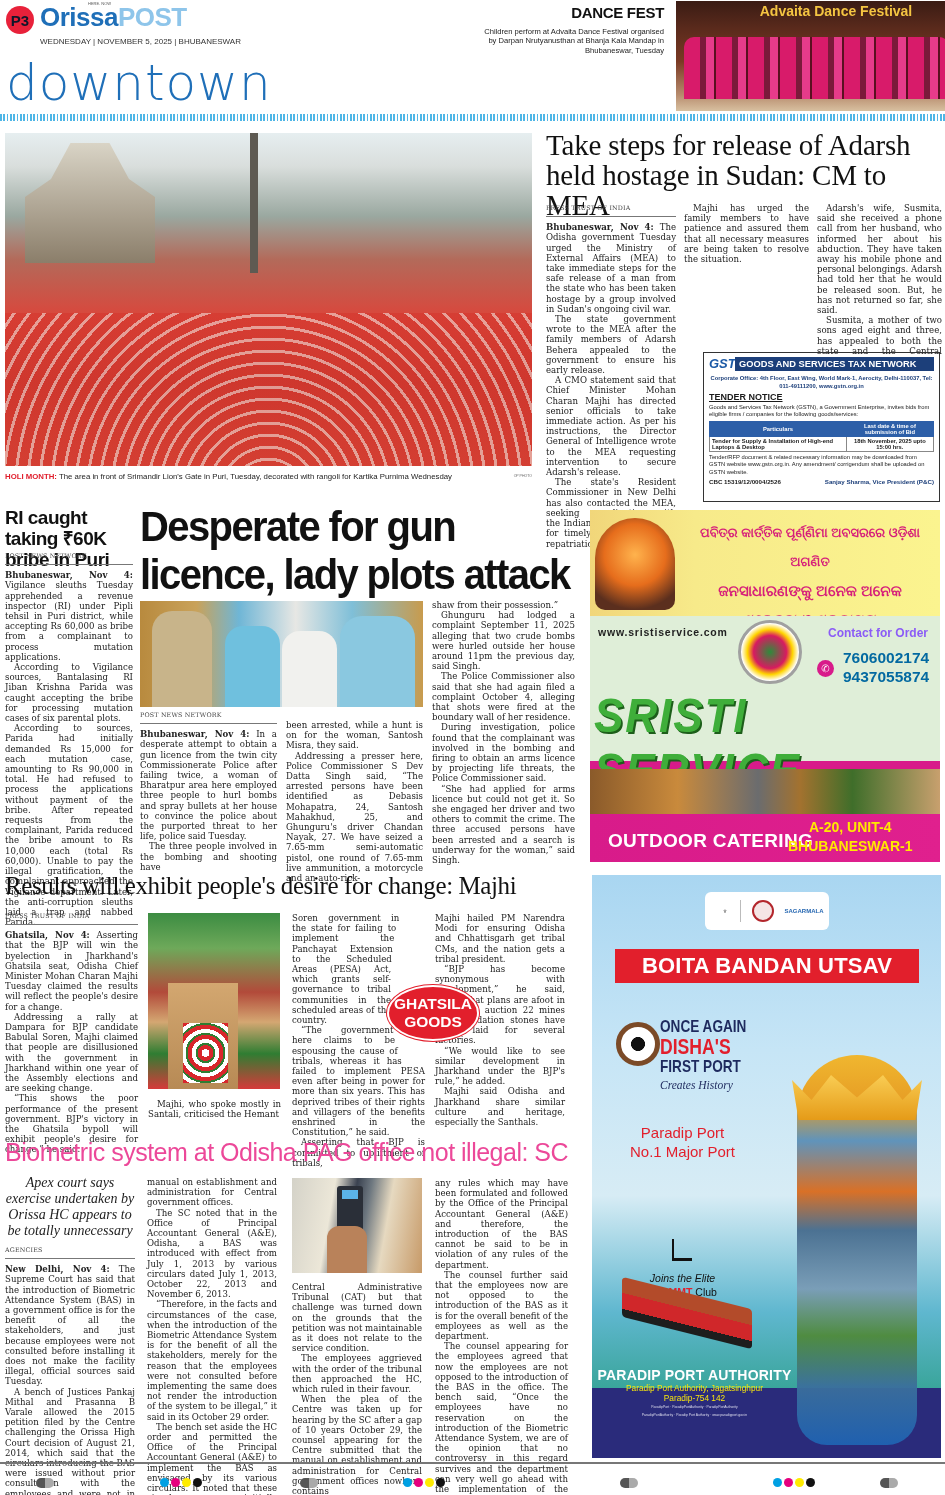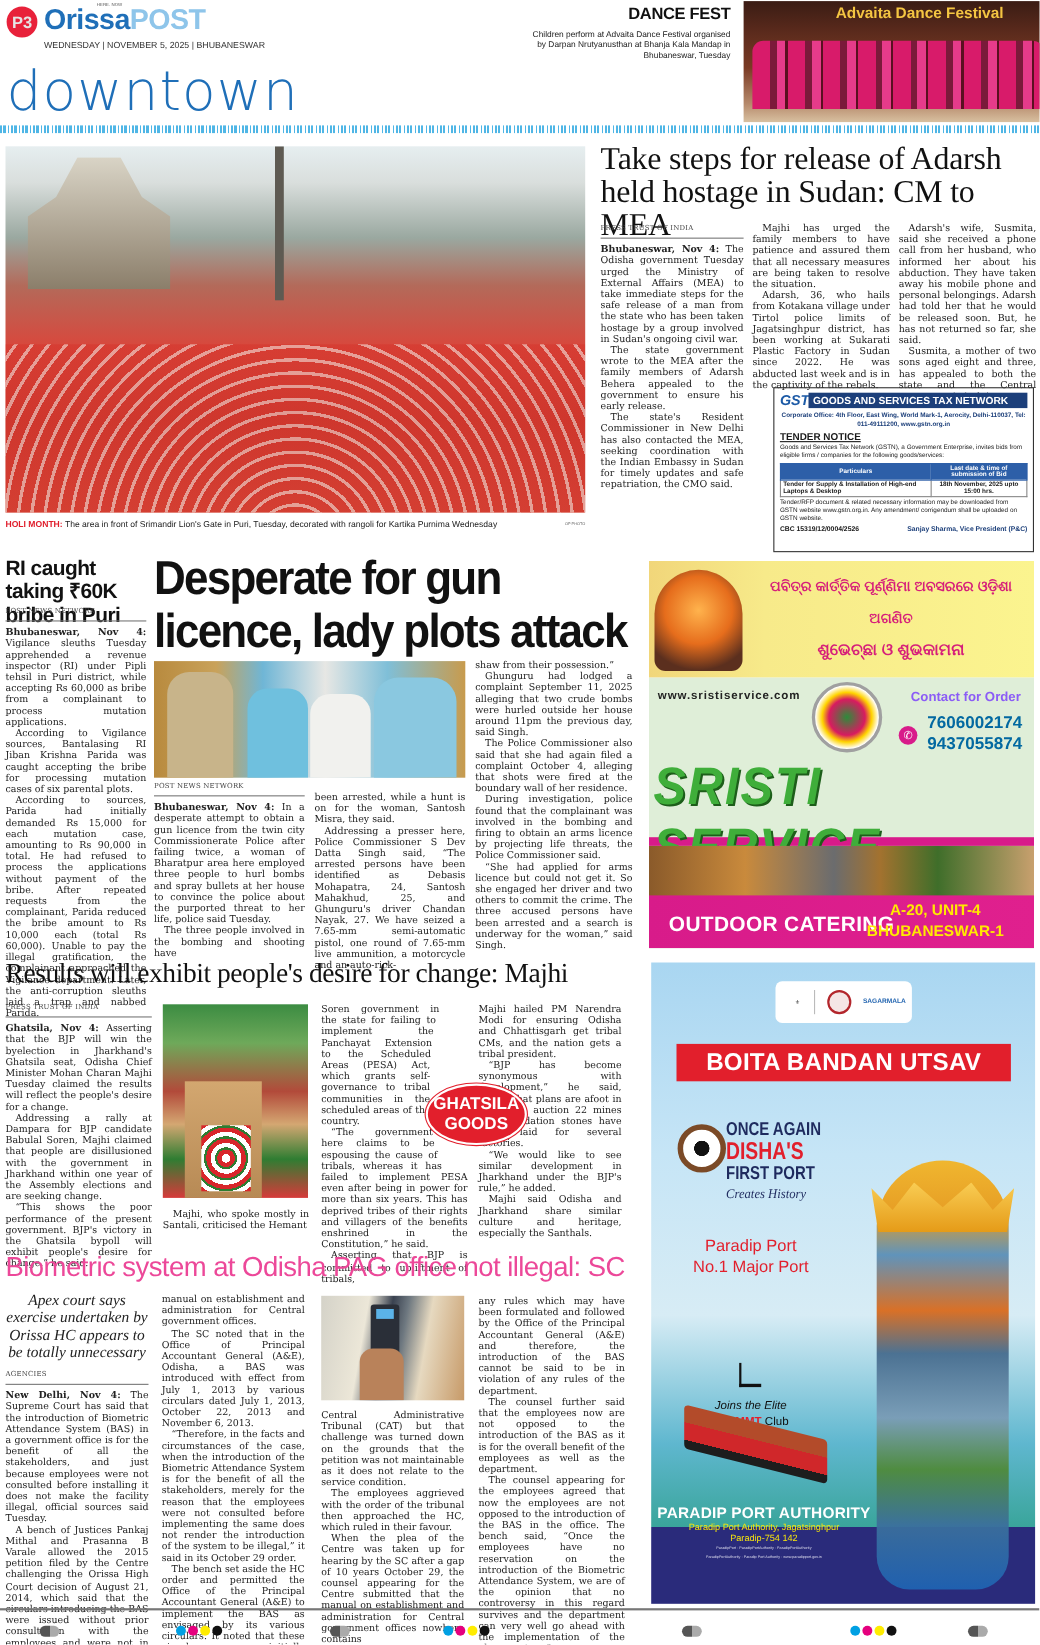--- a/index.html
+++ b/index.html
@@ -7,21 +7,21 @@
 .abs{position:absolute}
 .body-text{font-family:"DejaVu Serif",serif;font-size:8.6px;line-height:10.2px;text-align:justify;color:#222;hyphens:auto}
 .body-text p{text-indent:9px}
 .body-text p.first{text-indent:0}
 .dateline{font-weight:bold}
 .byline{font-family:"DejaVu Serif",serif;font-size:6.3px;letter-spacing:.2px;color:#444;border-bottom:1.5px solid #777;padding-bottom:3px;margin-bottom:5px;text-transform:uppercase}
 .dots-rule{height:7px;background:repeating-linear-gradient(90deg,#4fb6e6 0 2px,#fff 2px 3px,#4fb6e6 3px 5px,#fff 5px 7px,#4fb6e6 7px 8px,#fff 8px 10px)}
 .photo{overflow:hidden}
 .rule{height:2px;background:#777}
 
-#logo-p3{left:6px;top:6px;width:28px;height:28px;border-radius:50%;background:#e8213a;color:#e5e5e5;font-weight:bold;font-size:15px;display:flex;align-items:center;justify-content:center;font-family:"Liberation Sans",sans-serif}
+#logo-p3{left:6px;top:6px;width:28px;height:28px;border-radius:50%;background:#e8213a;color:#0f172a;font-weight:bold;font-size:15px;display:flex;align-items:center;justify-content:center;font-family:"Liberation Sans",sans-serif}
 #logo-orissa{left:40px;top:2px;font-family:"Liberation Sans",sans-serif;font-weight:bold;font-size:26px;color:#1f6fb8;letter-spacing:-.5px}
 #logo-orissa span.post{color:#8ec5ea}
 #logo-tagline{left:88px;top:1px;font-size:4px;font-family:"Liberation Sans",sans-serif;color:#555}
 #dateline-head{left:40px;top:37px;font-family:"Liberation Sans",sans-serif;font-size:8px;color:#333}
 #section-title{left:6px;top:53px;font-family:"DejaVu Sans",sans-serif;font-weight:200;font-size:50px;color:#1f6fb8;letter-spacing:1px;line-height:60px}
 #dance-fest-title{left:560px;top:4px;width:104px;text-align:right;font-family:"Liberation Sans",sans-serif;font-weight:bold;font-size:15px;color:#111;letter-spacing:-.3px}
 #dance-fest-caption{left:480px;top:27px;width:184px;text-align:right;font-family:"Liberation Sans",sans-serif;font-size:7.6px;line-height:9.4px;color:#222}
 #dance-photo{left:676px;top:1px;width:290px;height:110px;background:linear-gradient(180deg,#3a1c14 0%,#5a2a1c 25%,#7a3a24 55%,#b68a6c 85%,#d8c0a0 100%)}
 #top-rule{left:0;top:114px;width:945px}
 
@@ -144,25 +144,25 @@
 </div>
 <div class="abs" id="holi-caption"><span class="label">HOLI MONTH:</span><span> The area in front of Srimandir Lion's Gate in Puri, Tuesday, decorated with rangoli for Kartika Purnima Wednesday</span></div>
 <div class="abs" id="holi-credit">OP PHOTO</div>
 
 <div class="abs" id="adarsh-head">Take steps for release of Adarsh held hostage in Sudan: CM to MEA</div>
 <div class="abs" id="adarsh-cols">
   <div class="body-text">
     <div class="byline">PRESS TRUST OF INDIA</div>
     <p class="first"><span class="dateline">Bhubaneswar, Nov 4:</span> <span>The Odisha government Tuesday urged the Ministry of External Affairs (MEA) to take immediate steps for the safe release of a man from the state who has been taken hostage by a group involved in Sudan's ongoing civil war.</span></p>
     <p>The state government wrote to the MEA after the family members of Adarsh Behera appealed to the government to ensure his early release.</p>
+    <p>A CMO statement said that Chief Minister Mohan Charan Majhi has directed senior officials to take immediate action. As per his instructions, the Director General of Intelligence wrote to the MEA requesting intervention to secure Adarsh's release.</p>
     <p>The state's Resident Commissioner in New Delhi has also contacted the MEA, seeking coordination with the Indian Embassy in Sudan for timely updates and safe repatriation, the CMO said.</p>
   </div>
   <div class="body-text">
     <p>Majhi has urged the family members to have patience and assured them that all necessary measures are being taken to resolve the situation.</p>
-    <p>Adarsh, 36, who hails from Kotakana village under Tirtol police limits of Jagatsinghpur district, has been working at Sukarati Plastic Factory in Sudan since 2022. He was abducted last week and is in the captivity of the rebels.</p>
   </div>
   <div class="body-text">
     <p>Adarsh's wife, Susmita, said she received a phone call from her husband, who informed her about his abduction. They have taken away his mobile phone and personal belongings. Adarsh had told her that he would be released soon. But, he has not returned so far, she said.</p>
     <p>Susmita, a mother of two sons aged eight and three, has appealed to both the state and the Central governments to intervene.</p>
   </div>
 </div>
 
 <div class="abs" id="gstn-ad">
   <div class="title">
     <div class="logo">GSTN</div>
@@ -220,20 +220,21 @@
   <p>The Police Commissioner also said that she had again filed a complaint October 4, alleging that shots were fired at the boundary wall of her residence.</p>
   <p>During investigation, police found that the complainant was involved in the bombing and firing to obtain an arms licence by projecting life threats, the Police Commissioner said.</p>
   <p>“She had applied for arms licence but could not get it. So she engaged her driver and two others to commit the crime. The three accused persons have been arrested and a search is underway for the woman,” said Singh.</p>
 </div>
 
 <div class="abs" id="sristi-ad">
   <div class="top">
     <div class="diya"></div>
     <div class="odia">
       <div style="font-size:13px">ପବିତ୍ର କାର୍ତ୍ତିକ ପୂର୍ଣ୍ଣିମା ଅବସରରେ ଓଡ଼ିଶା ଅଗଣିତ</div>
+      <div>ଜନସାଧାରଣଙ୍କୁ ଅନେକ ଅନେକ</div>
       <div>ଶୁଭେଚ୍ଛା ଓ ଶୁଭକାମନା</div>
     </div>
   </div>
   <div class="mid">
     <div class="url">www.sristiservice.com</div>
     <div class="emblem"></div>
     <div class="contact">Contact for Order</div>
     <div class="phone-icon">✆</div>
     <div class="phones">
       <div>7606002174</div>

